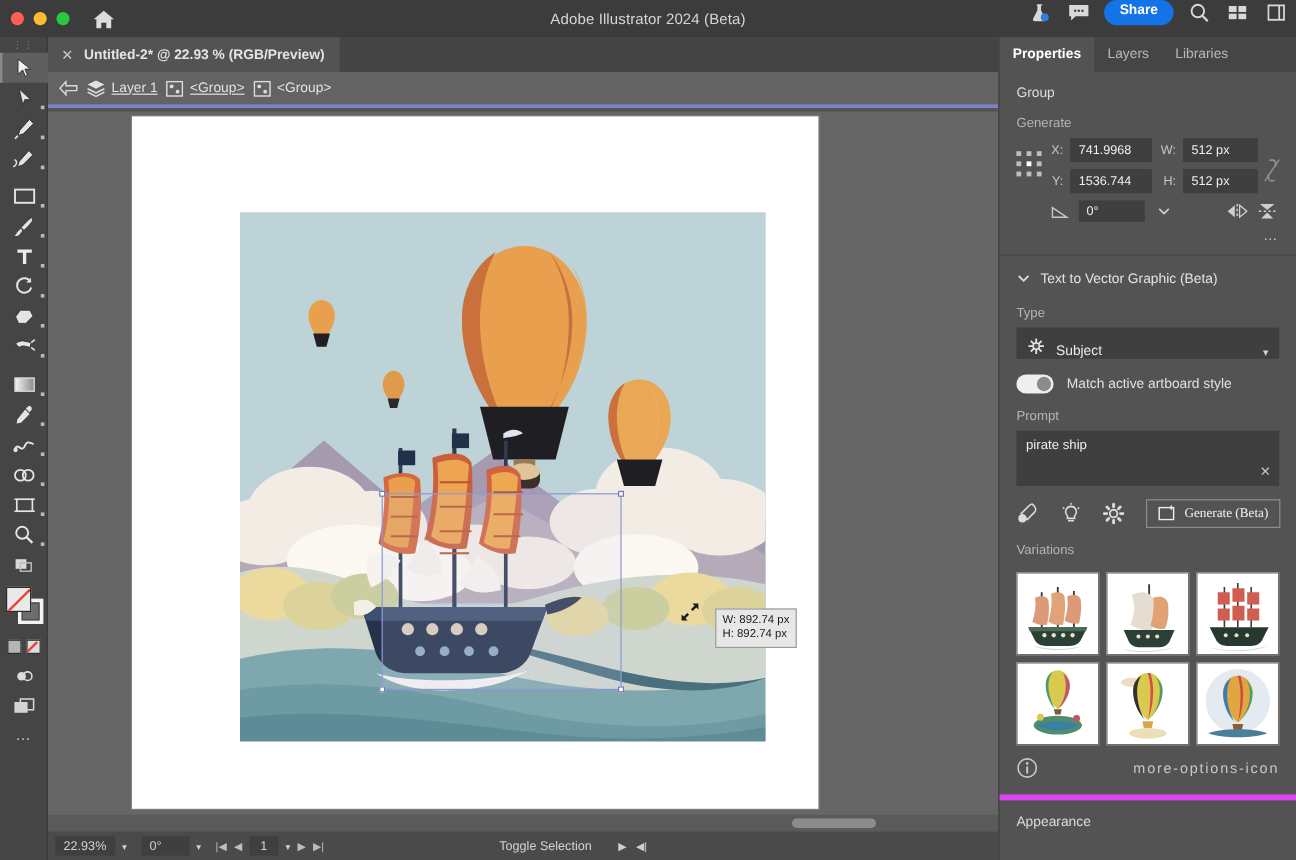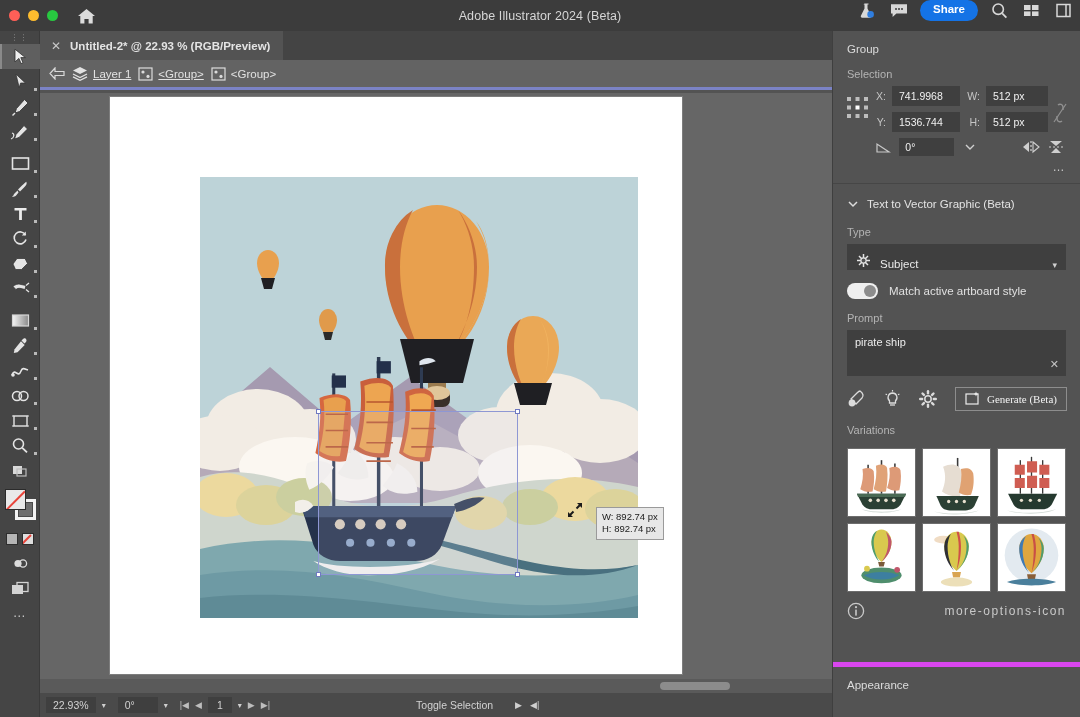--- a/index.html
+++ b/index.html
@@ -602,23 +602,28 @@
       <span style="font-size:9px;color:#bdbdbd">▶|</span>
     </span>
     <span class="st-label">Toggle Selection</span>
     <span class="st-nav">
       <span>▶</span>
       <span>◀|</span>
     </span>
   </div>
 
   <div class="rpanel">
+    <div class="ptabs">
+      <span class="ptab active">Properties</span>
+      <span class="ptab">Layers</span>
+      <span class="ptab">Libraries</span>
+    </div>
 
     <div class="psec-title">Group</div>
-    <div class="psub">Selection</div>
+    <div class="psub">Generate</div>
 
     <div class="transform">
       <span class="ref-grid">
         <svg width="24" height="24" viewBox="0 0 24 24">
           <g fill="#bdbdbd">
             <rect x="1" y="1" width="4" height="4"></rect>
               <rect x="9.5" y="1" width="4" height="4"></rect>
               <rect x="18" y="1" width="4" height="4"></rect>
             <rect x="1" y="9.5" width="4" height="4"></rect>
               <rect x="18" y="9.5" width="4" height="4"></rect>

